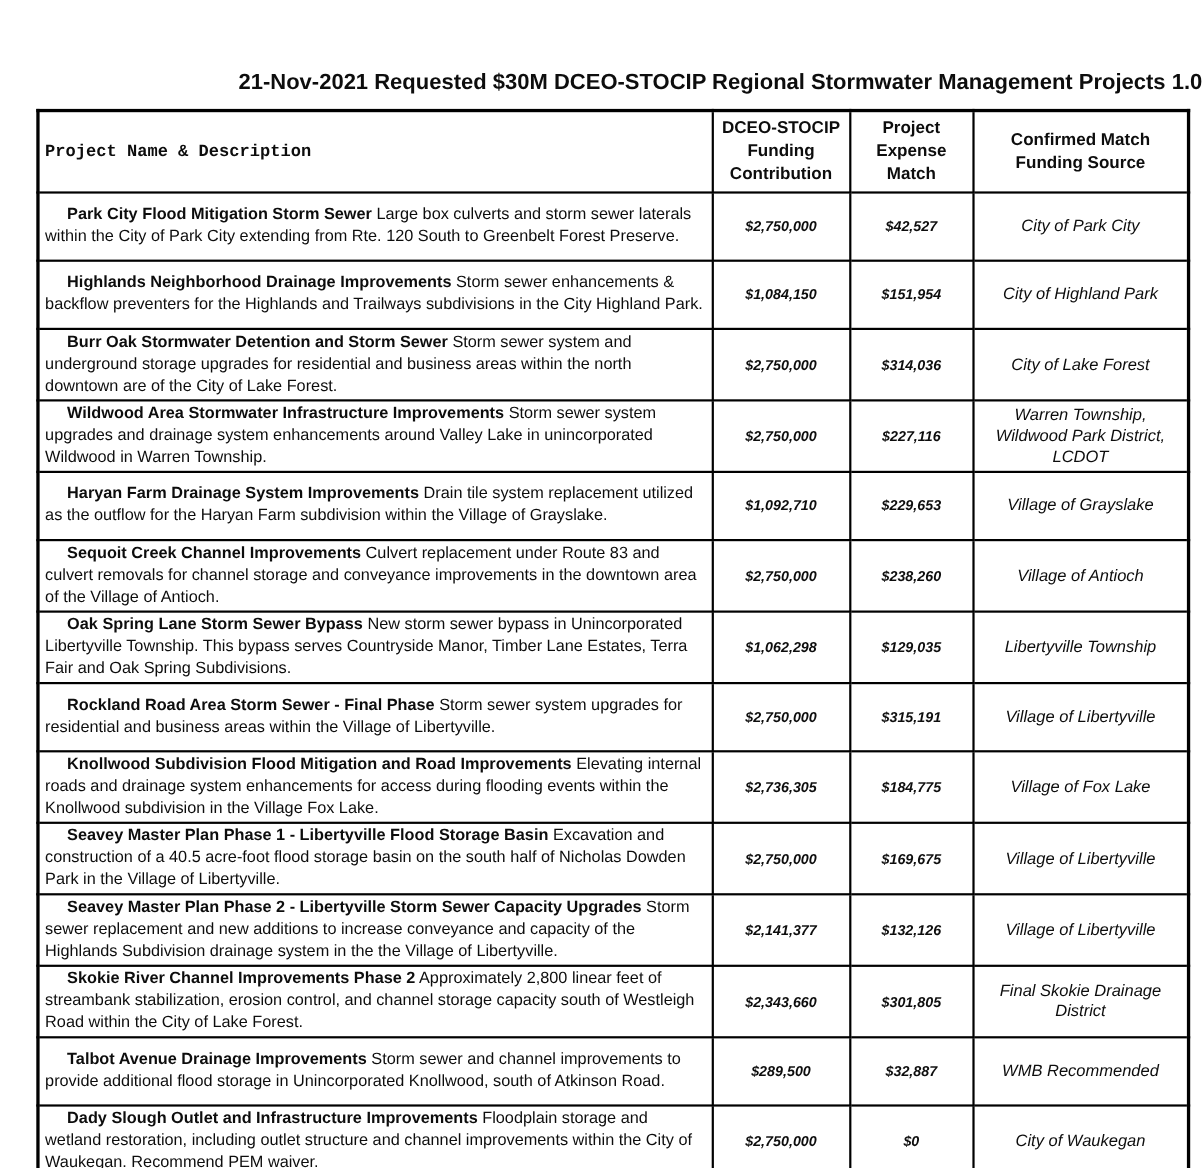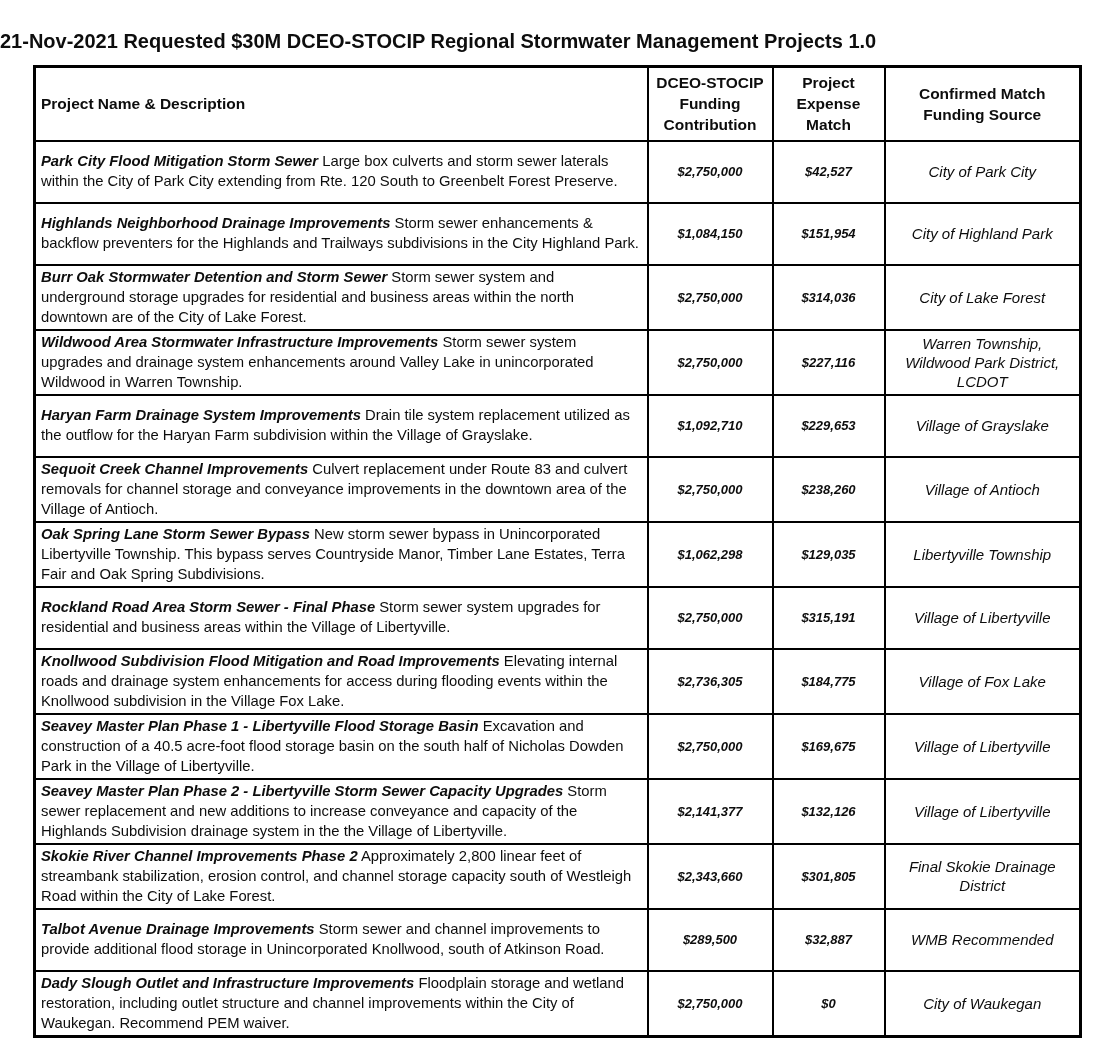--- a/index.html
+++ b/index.html
@@ -7,27 +7,28 @@
     background: #ffffff;
     width: 1093px;
     height: 1062px;
     font-family: "Liberation Sans", sans-serif;
     color: #0d0d0d;
     overflow: hidden;
   }
   .page { width: 1093px; height: 1062px; position: relative; }
 
   .doc-title {
-    text-align: left;
+    text-align: right;
     font-weight: bold;
     font-size: 20px;
     line-height: 24px;
-    padding-top: 29px;
+    padding-top: 15px;
     margin-bottom: 12px;
     letter-spacing: 0px;
+    margin-top: 48px;
   }
 
   table.projects {
     border-collapse: collapse;
     table-layout: fixed;
     margin-left: 33px;
     width: 1046px;
     border: 3px solid #000;
   }
   table.projects th, table.projects td {
@@ -35,41 +36,42 @@
     vertical-align: middle;
   }
 
   
   th.h-project {
     text-align: left;
     font-size: 15.5px;
     font-weight: bold;
     padding: 4px 5px;
     height: 74px;
+    font-family: Liberation Mono, monospace;
   }
   th.h-center {
     text-align: center;
     font-size: 15.5px;
     font-weight: bold;
     white-space: pre-line;
     line-height: 21px;
     padding: 3px 2px;
   }
 
   
   td.c-desc {
     padding: 1px 5px 2px 5px;
     vertical-align: top;
     font-size: 14.8px;
     line-height: 20px;
     height: 62px;
   }
   .proj-name {
     font-weight: bold;
-    font-style: italic;
+    margin-left: 20px;
   }
   .proj-desc {
     font-weight: normal;
     font-style: normal;
   }
   td.c-money {
     text-align: center;
     font-weight: bold;
     font-style: italic;
     font-size: 13px;

